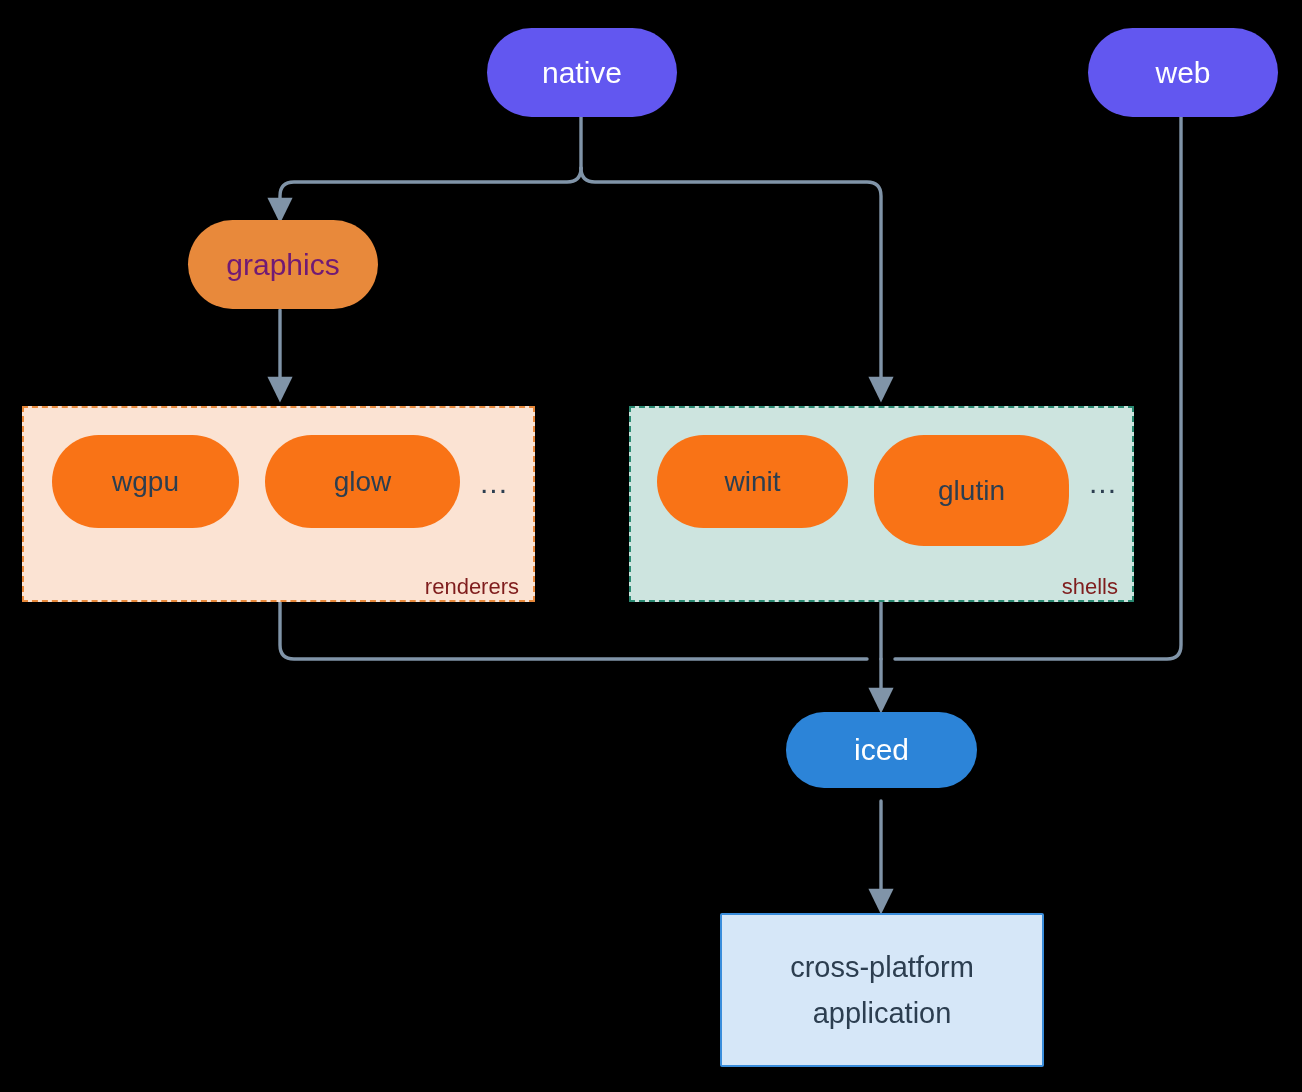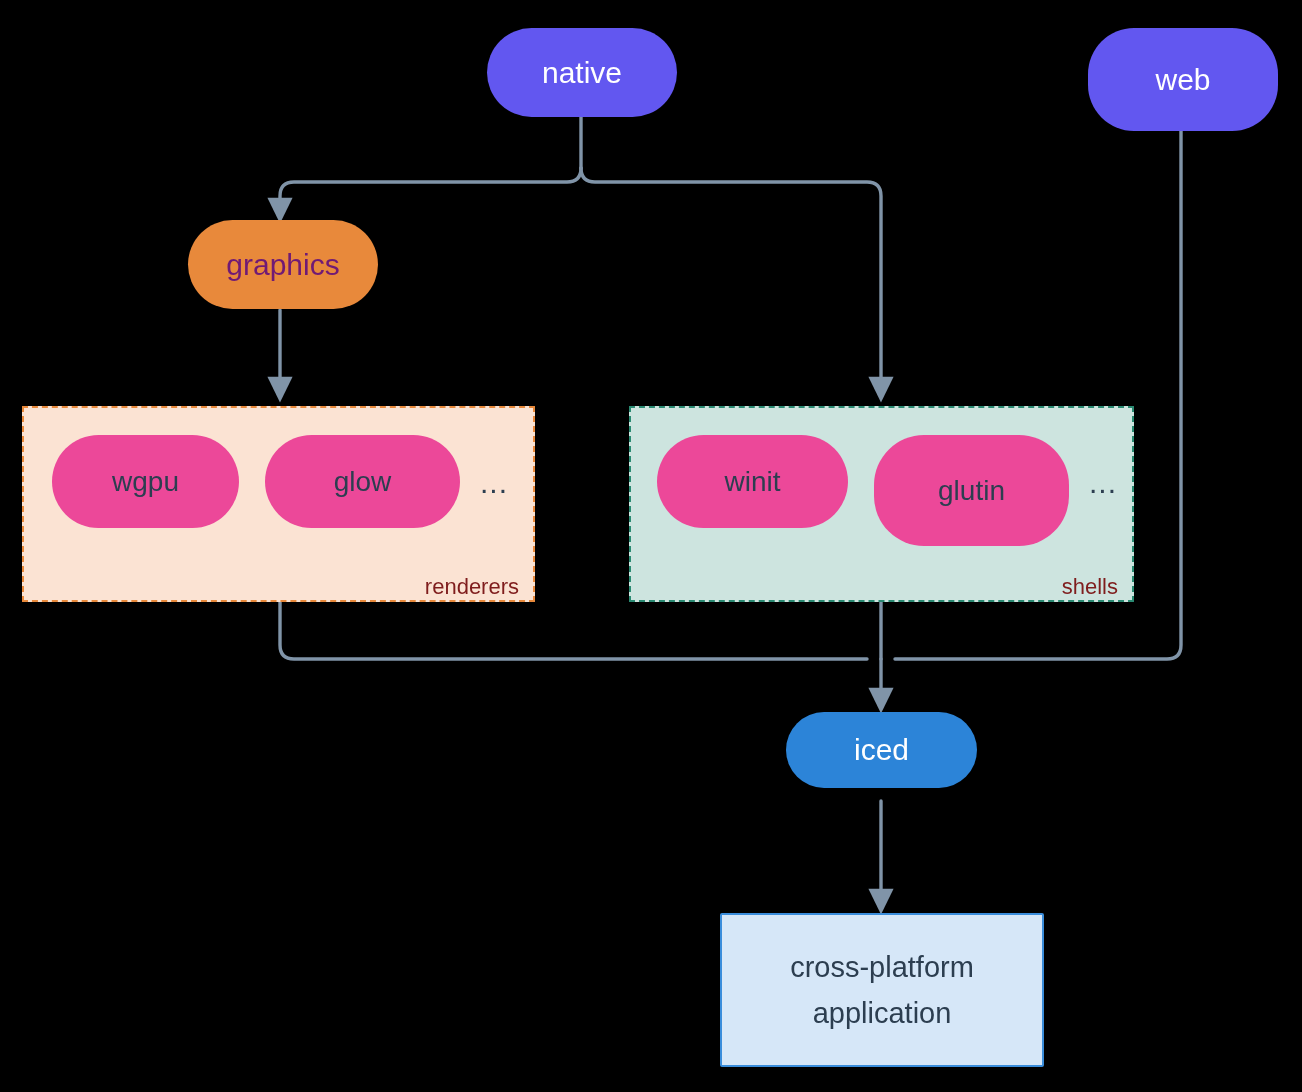--- a/index.html
+++ b/index.html
@@ -58,21 +58,21 @@
   
   .pill-blue {
     background: #2c84d8;
     color: #ffffff;
     border-radius: 38px;
     font-size: 30px;
   }
 
   
   .pill-white {
-    background: #ec4899;
+    background: #f97316;
     color: #2c3e50;
     border-radius: 50px;
     font-size: 28px;
   }
 
   
   .box-terminal {
     background: #d6e7f8;
     color: #2c3e50;
     border: 2px solid #3a8ddb;
@@ -141,21 +141,21 @@
       <path d="M881,659 L881,700" marker-end="url(#arrowhead)"></path>
 
       <path d="M881,801 L881,901" marker-end="url(#arrowhead)"></path>
     </g>
   </svg>
 
   <div class="node pill-purple" style="left:487px; top:28px; width:190px; height:89px;">
     <span>native</span>
   </div>
 
-  <div class="node pill-purple" style="left:1088px; top:28px; width:190px; height:103px;">
+  <div class="node pill-purple" style="left:1088px; top:28px; width:190px; height:89px;">
     <span>web</span>
   </div>
 
   <div class="node pill-orange" style="left:188px; top:220px; width:190px; height:89px;">
     <span>graphics</span>
   </div>
 
   <div class="group group-renderers" style="left:22px; top:406px; width:513px; height:196px;">
 
     <div class="node pill-white" style="left:28px; top:27px; width:187px; height:93px;">

